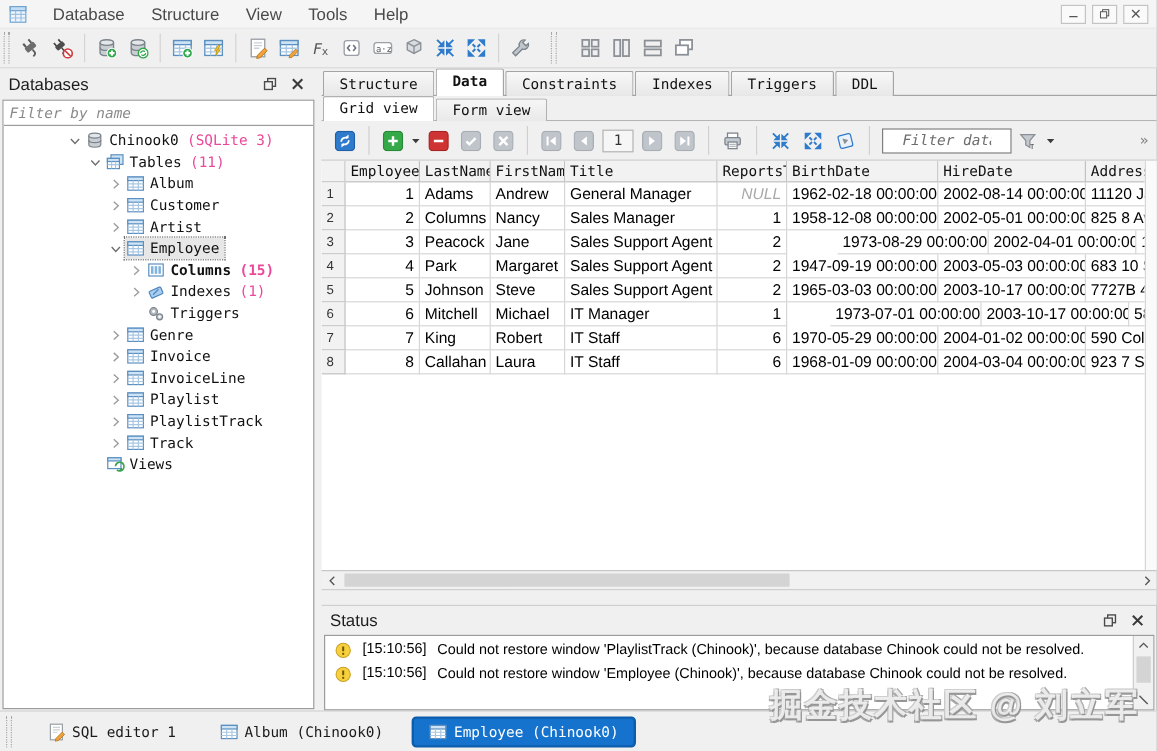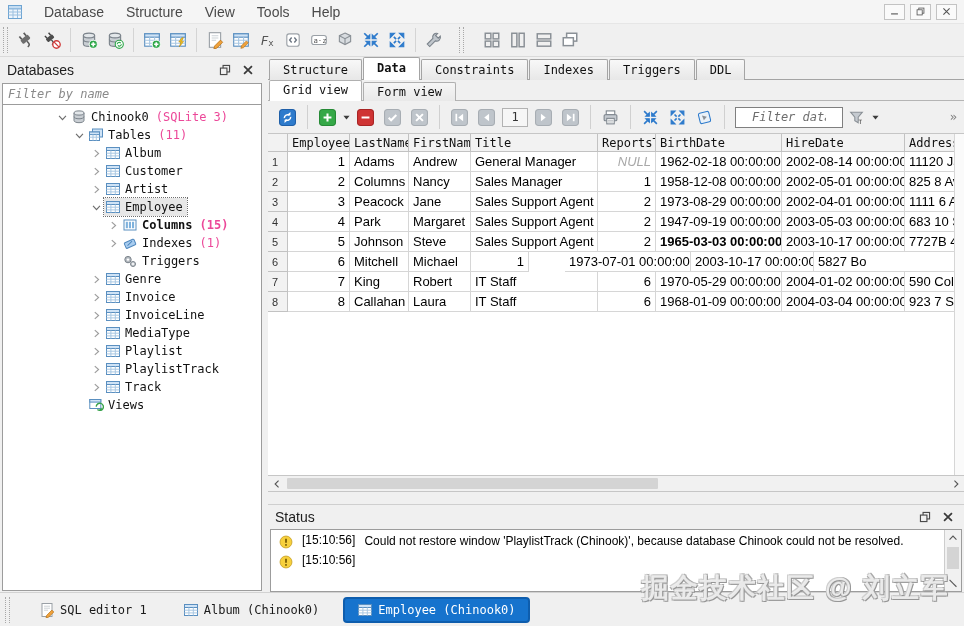--- a/index.html
+++ b/index.html
@@ -463,27 +463,20 @@
                     <rect x="1.5" y="2.5" width="13" height="11" fill="#fff" stroke="#5a8fc0"></rect>
                     <rect x="1.5" y="2.5" width="13" height="3" fill="#cfe3f6" stroke="#5a8fc0"></rect>
                     <path d="M5.9 5.5v8M10.3 5.5v8M1.5 8.2h13M1.5 10.9h13" stroke="#a9c7e2" fill="none"></path>
                   </svg></span><span class="tlabel">InvoiceLine</span></span></div>
             <div class="tree-row" style="padding-left: 38px;"><span class="chev"><svg viewBox="0 0 16 16">
                   <path d="M5.5 3L11 8l-5.5 5" fill="none" stroke="#9d9d9d" stroke-width="1.7"></path>
                 </svg></span><span class="twrap"><span class="icon ticon"><svg viewBox="0 0 16 16">
                     <rect x="1.5" y="2.5" width="13" height="11" fill="#fff" stroke="#5a8fc0"></rect>
                     <rect x="1.5" y="2.5" width="13" height="3" fill="#cfe3f6" stroke="#5a8fc0"></rect>
                     <path d="M5.9 5.5v8M10.3 5.5v8M1.5 8.2h13M1.5 10.9h13" stroke="#a9c7e2" fill="none"></path>
-                  </svg></span><span class="tlabel">MediaType</span></span></div>
-            <div class="tree-row" style="padding-left: 38px;"><span class="chev"><svg viewBox="0 0 16 16">
-                  <path d="M5.5 3L11 8l-5.5 5" fill="none" stroke="#9d9d9d" stroke-width="1.7"></path>
-                </svg></span><span class="twrap"><span class="icon ticon"><svg viewBox="0 0 16 16">
-                    <rect x="1.5" y="2.5" width="13" height="11" fill="#fff" stroke="#5a8fc0"></rect>
-                    <rect x="1.5" y="2.5" width="13" height="3" fill="#cfe3f6" stroke="#5a8fc0"></rect>
-                    <path d="M5.9 5.5v8M10.3 5.5v8M1.5 8.2h13M1.5 10.9h13" stroke="#a9c7e2" fill="none"></path>
                   </svg></span><span class="tlabel">Playlist</span></span></div>
             <div class="tree-row" style="padding-left: 38px;"><span class="chev"><svg viewBox="0 0 16 16">
                   <path d="M5.5 3L11 8l-5.5 5" fill="none" stroke="#9d9d9d" stroke-width="1.7"></path>
                 </svg></span><span class="twrap"><span class="icon ticon"><svg viewBox="0 0 16 16">
                     <rect x="1.5" y="2.5" width="13" height="11" fill="#fff" stroke="#5a8fc0"></rect>
                     <rect x="1.5" y="2.5" width="13" height="3" fill="#cfe3f6" stroke="#5a8fc0"></rect>
                     <path d="M5.9 5.5v8M10.3 5.5v8M1.5 8.2h13M1.5 10.9h13" stroke="#a9c7e2" fill="none"></path>
                   </svg></span><span class="tlabel">PlaylistTrack</span></span></div>
             <div class="tree-row" style="padding-left: 38px;"><span class="chev"><svg viewBox="0 0 16 16">
                   <path d="M5.5 3L11 8l-5.5 5" fill="none" stroke="#9d9d9d" stroke-width="1.7"></path>
@@ -695,21 +688,21 @@
               <div class="gcell" style="width: 123px;">2002-05-01 00:00:00</div>
               <div class="gcell" style="flex: 1 1 0%; border-right: none;">825 8 Av</div>
             </div>
             <div class="grow">
               <div class="gcell gnum" style="width: 20px;">3</div>
               <div class="gcell r" style="width: 62px;">3</div>
               <div class="gcell" style="width: 59px;">Peacock</div>
               <div class="gcell" style="width: 62px;">Jane</div>
               <div class="gcell" style="width: 127px;">Sales Support Agent</div>
               <div class="gcell r" style="width: 58px;">2</div>
-              <div class="gcell" style="width: 126px;">1973-08-29 00:00:00</div>
+              <div class="gcell" style="width: 126px; margin-left: 42px;">1973-08-29 00:00:00</div>
               <div class="gcell" style="width: 123px;">2002-04-01 00:00:00</div>
               <div class="gcell" style="flex: 1 1 0%; border-right: none;">1111 6 A</div>
             </div>
             <div class="grow">
               <div class="gcell gnum" style="width: 20px;">4</div>
               <div class="gcell r" style="width: 62px;">4</div>
               <div class="gcell" style="width: 59px;">Park</div>
               <div class="gcell" style="width: 62px;">Margaret</div>
               <div class="gcell" style="width: 127px;">Sales Support Agent</div>
               <div class="gcell r" style="width: 58px;">2</div>
@@ -717,29 +710,30 @@
               <div class="gcell" style="width: 123px;">2003-05-03 00:00:00</div>
               <div class="gcell" style="flex: 1 1 0%; border-right: none;">683 10 S</div>
             </div>
             <div class="grow">
               <div class="gcell gnum" style="width: 20px;">5</div>
               <div class="gcell r" style="width: 62px;">5</div>
               <div class="gcell" style="width: 59px;">Johnson</div>
               <div class="gcell" style="width: 62px;">Steve</div>
               <div class="gcell" style="width: 127px;">Sales Support Agent</div>
               <div class="gcell r" style="width: 58px;">2</div>
-              <div class="gcell" style="width: 126px; font-weight: bold;">1965-03-03 00:00:00</div>
+              <div class="gcell" style="width: 126px;">1965-03-03 00:00:00</div>
               <div class="gcell" style="width: 123px;">2003-10-17 00:00:00</div>
               <div class="gcell" style="flex: 1 1 0%; border-right: none;">7727B 4</div>
             </div>
             <div class="grow">
               <div class="gcell gnum" style="width: 20px;">6</div>
               <div class="gcell r" style="width: 62px;">6</div>
               <div class="gcell" style="width: 59px;">Mitchell</div>
               <div class="gcell" style="width: 62px;">Michael</div>
+              <div class="gcell" style="width: 127px;">IT Manager</div>
               <div class="gcell r" style="width: 58px;">1</div>
               <div class="gcell" style="width: 126px; margin-left: 36px;">1973-07-01 00:00:00</div>
               <div class="gcell" style="width: 123px;">2003-10-17 00:00:00</div>
               <div class="gcell" style="flex: 1 1 0%; border-right: none;">5827 Bo</div>
             </div>
             <div class="grow">
               <div class="gcell gnum" style="width: 20px;">7</div>
               <div class="gcell r" style="width: 62px;">7</div>
               <div class="gcell" style="width: 59px;">King</div>
               <div class="gcell" style="width: 62px;">Robert</div>
@@ -822,20 +816,21 @@
             </div>
             <div class="msg">
               <span class="icon warn">
                   <svg viewBox="0 0 16 16">
                     <circle cx="8" cy="8" r="6.8" fill="#f7d03c" stroke="#c9a227"></circle>
                     <path d="M8 4.2v4.6" stroke="#6f5400" stroke-width="1.9"></path>
                     <circle cx="8" cy="11.3" r="1.1" fill="#6f5400"></circle>
                   </svg>
                 </span>
               <span class="msg-time">[15:10:56]</span>
+              <span class="msg-text">Could not restore window 'Employee (Chinook)', because database Chinook could not be resolved.</span>
             </div>
           </div>
           <div class="vscroll">
             <span class="varrow">
                 <span class="icon">
                   <svg viewBox="0 0 16 16">
                     <path d="M2.5 10.5L8 5l5.5 5.5" fill="none" stroke="#555" stroke-width="1.8"></path>
                   </svg>
                 </span>
               </span>

